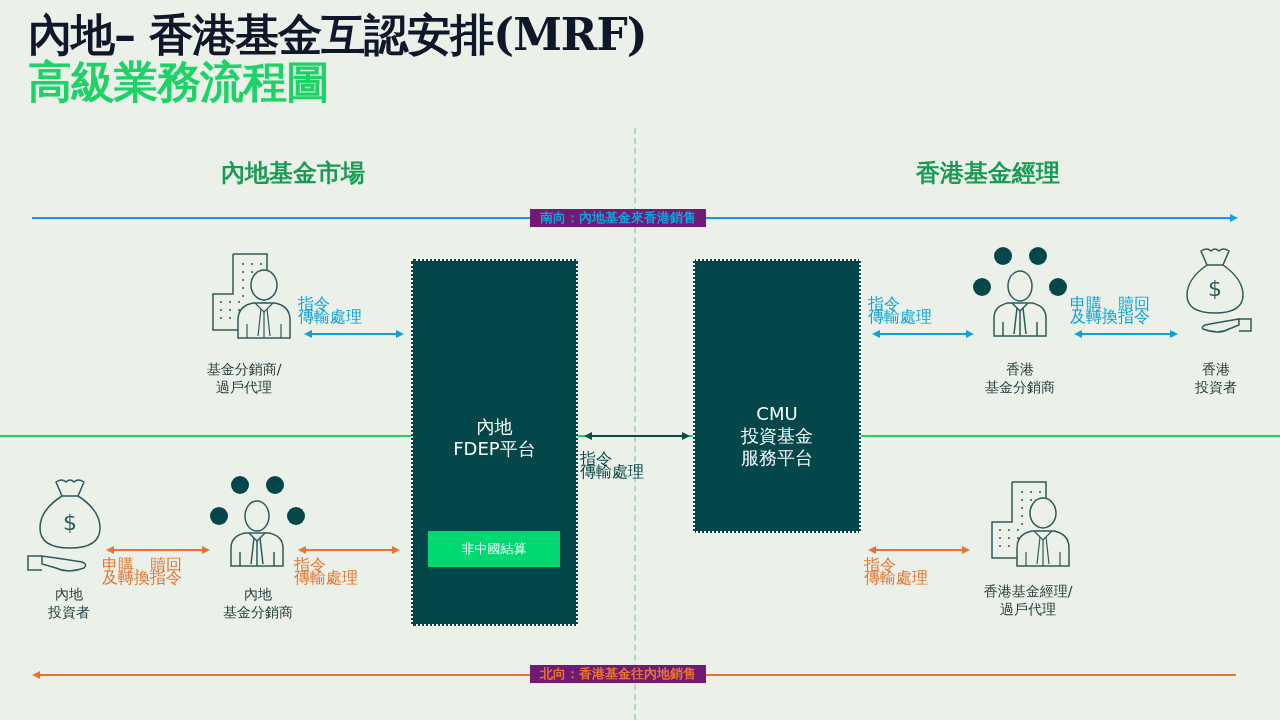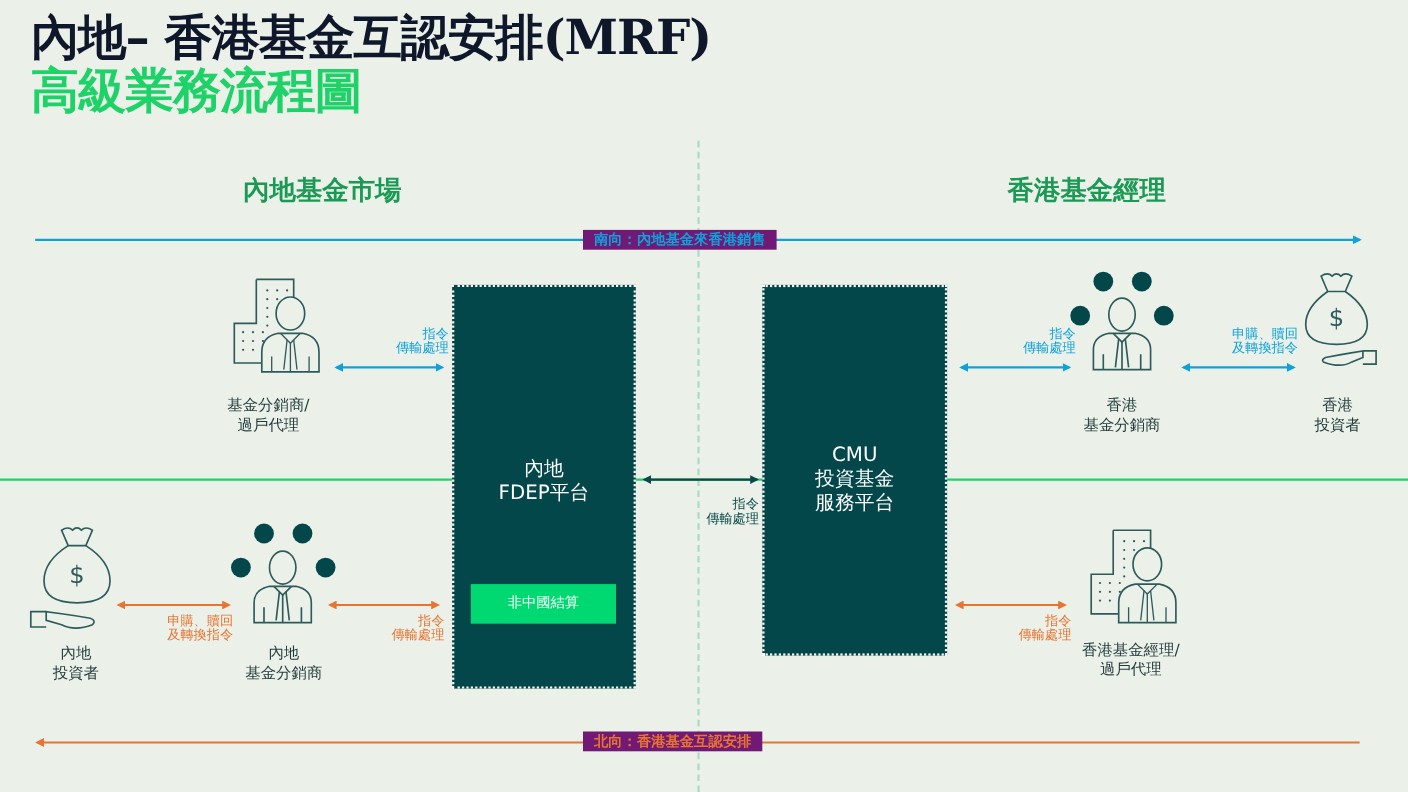--- a/index.html
+++ b/index.html
@@ -27,21 +27,21 @@
   .north { color:#e8742f; }
   .platform {
     background:#03474b; border:2px dotted #ffffff; box-sizing:border-box;
   }
   .plat-text { color:#fff; font-size:18px; text-align:center; line-height:22px; width:100%; }
   .clear-box {
     background:#00d972; color:#fff; font-size:13px; text-align:center;
     width:132px; height:36px; line-height:36px;
   }
   .node-label { font-size:14px; color:#1f3a3a; text-align:center; line-height:18px; width:160px; }
-  .arrow-label { font-size:12px; text-align:right; line-height:13px; width:110px; }
+  .arrow-label { font-size:16px; text-align:left; line-height:13px; width:110px; }
   .c-blue { color:#0ea2da; }
   .c-orange { color:#e8742f; }
   .c-dark { color:#0b4a49; }
   svg { overflow:visible; }
 </style>
 </head>
 <body>
 
 <div class="abs title1">內地– 香港基金互認安排(MRF)</div>
 <div class="abs title2">高級業務流程圖</div>
@@ -75,31 +75,31 @@
   <line x1="1076" y1="334" x2="1176" y2="334" stroke="#0ea2da" stroke-width="2" marker-start="url(#mBlue)" marker-end="url(#mBlue)"></line>
 
   <line x1="586" y1="436" x2="688" y2="436" stroke="#0b4a49" stroke-width="2" marker-start="url(#mDark)" marker-end="url(#mDark)"></line>
 
   <line x1="108" y1="550" x2="208" y2="550" stroke="#e8742f" stroke-width="2" marker-start="url(#mOrange)" marker-end="url(#mOrange)"></line>
   <line x1="300" y1="550" x2="398" y2="550" stroke="#e8742f" stroke-width="2" marker-start="url(#mOrange)" marker-end="url(#mOrange)"></line>
   <line x1="870" y1="550" x2="968" y2="550" stroke="#e8742f" stroke-width="2" marker-start="url(#mOrange)" marker-end="url(#mOrange)"></line>
 </svg>
 
 <div class="abs flow-label south" style="left:530px; top:209px;">南向：內地基金來香港銷售</div>
-<div class="abs flow-label north" style="left:530px; top:665px;">北向：香港基金互認安排</div>
+<div class="abs flow-label north" style="left:530px; top:665px;">北向：香港基金往內地銷售</div>
 
 <div class="abs platform" style="left:411px; top:259px; width:167px; height:367px;">
   <div class="abs plat-text" style="left:0; top:155px;">
     <div>內地</div>
     <div>FDEP平台</div>
   </div>
   <div class="abs clear-box" style="left:15px; top:270px;">非中國結算</div>
 </div>
 
-<div class="abs platform" style="left:693px; top:259px; width:168px; height:337px;">
+<div class="abs platform" style="left:693px; top:259px; width:168px; height:274px;">
   <div class="abs plat-text" style="left:0; top:142px;">
     <div>CMU</div>
     <div>投資基金</div>
     <div>服務平台</div>
   </div>
 </div>
 
 <div class="abs arrow-label c-blue" style="left:298px; top:297px;">
   <div>指令</div>
   <div>傳輸處理</div>

